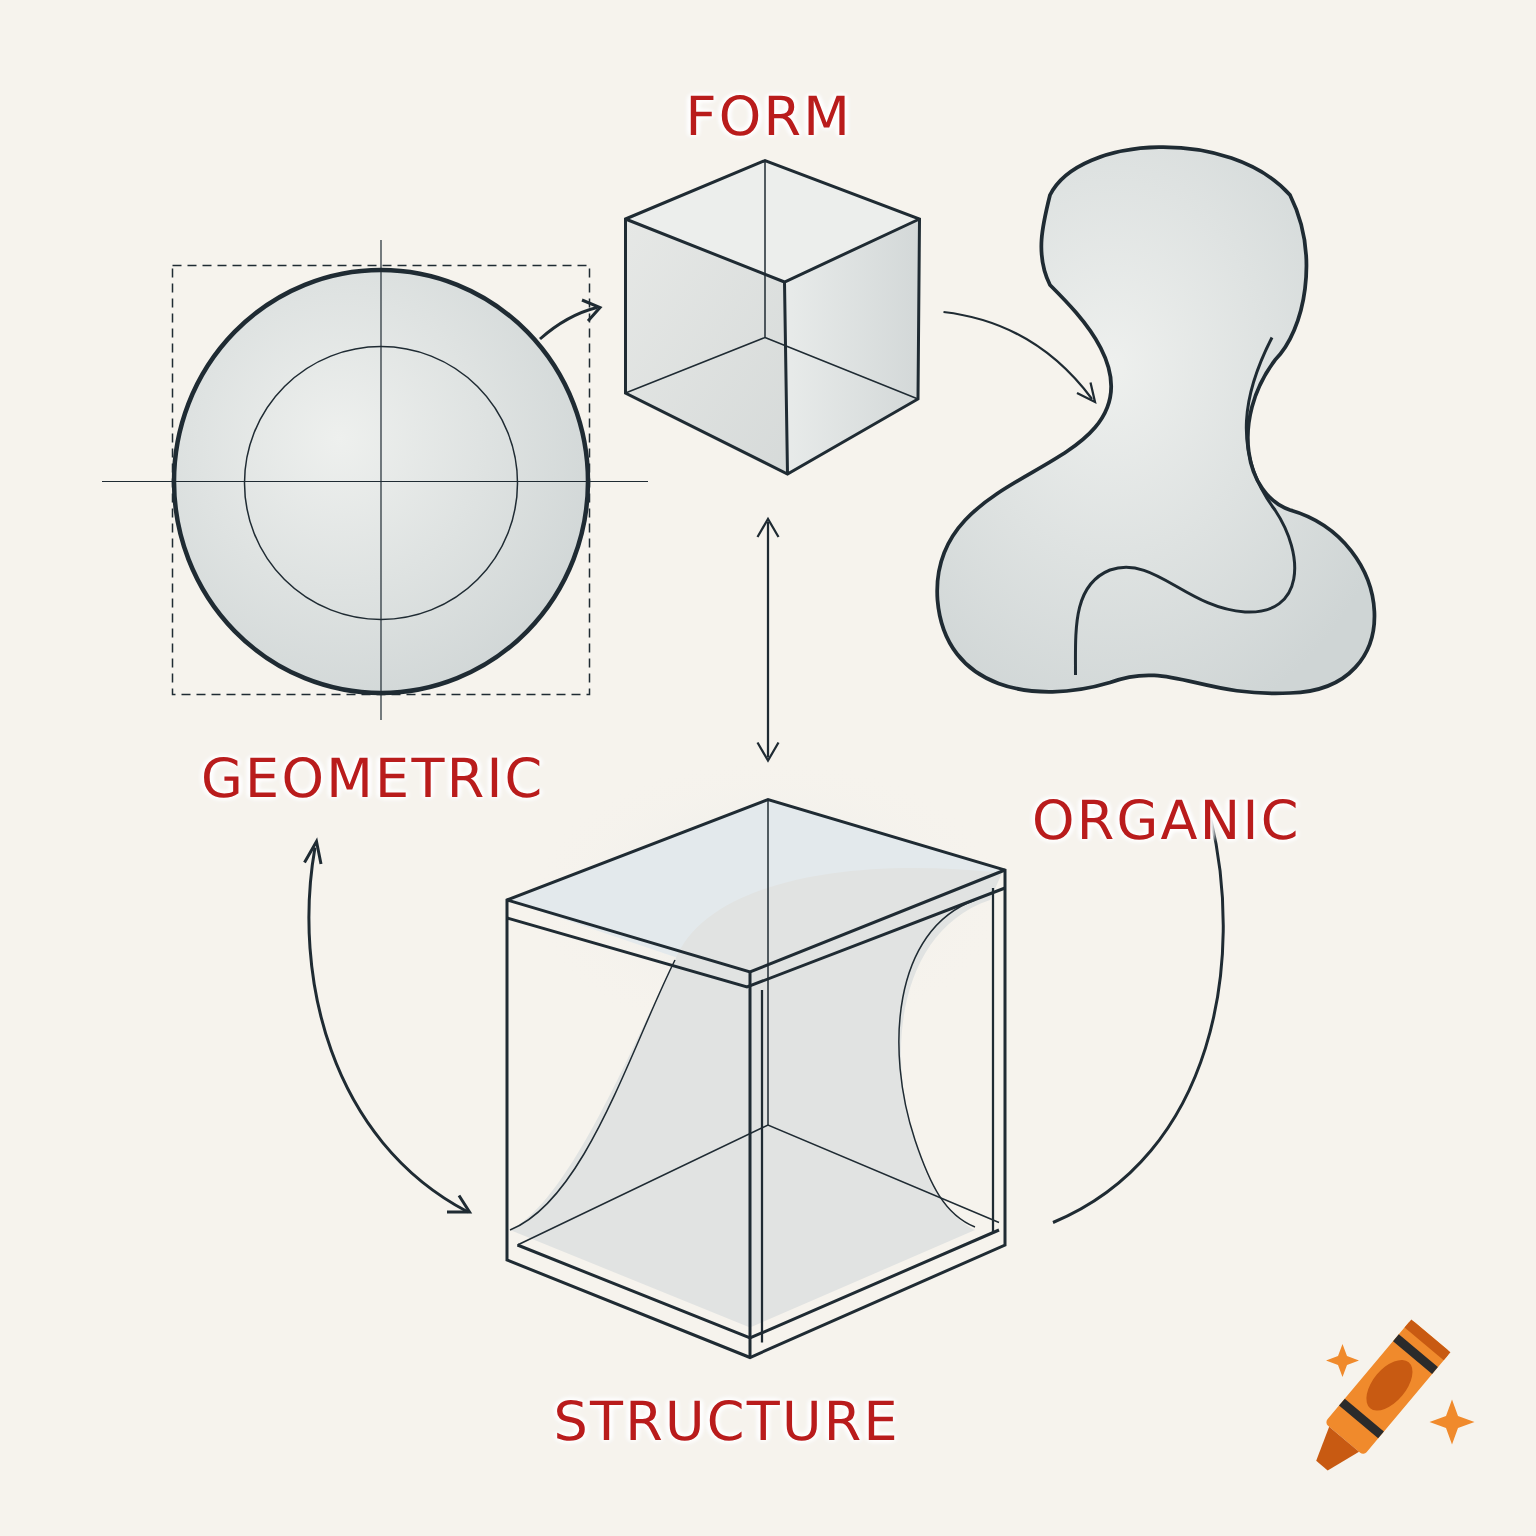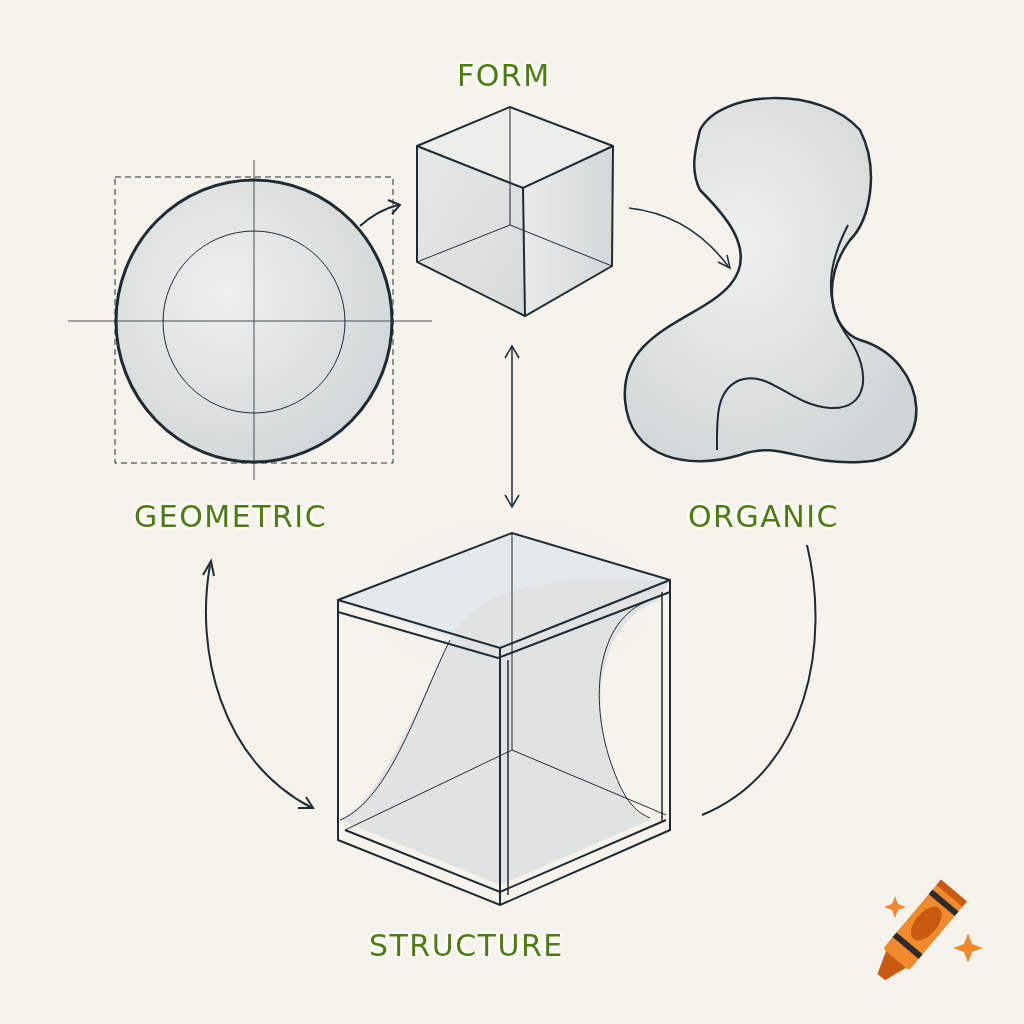--- a/index.html
+++ b/index.html
@@ -1,18 +1,18 @@
 <!DOCTYPE html>
 <html><head>
 <meta charset="utf-8">
 <style>
   html, body { margin:0; padding:0; }
   body { width:1024px; height:1024px; background:#f6f3ed; position:relative; overflow:hidden; }
   svg.main { position:absolute; left:0; top:0; }
-  .label { position:absolute; font-family:"DejaVu Sans", sans-serif; font-size:30px; letter-spacing:1.5px; color:#4d7c0f; font-weight:500;
+  .label { position:absolute; font-family:"DejaVu Sans", sans-serif; font-size:36px; letter-spacing:1.5px; color:#b91c1c; font-weight:500;
     text-shadow: 0 0 4px #fff, 0 0 4px #fff, 0 0 6px #fff, 2px 0 3px #fff, -2px 0 3px #fff; }
 </style>
 </head>
 <body>
 
 <svg class="main" width="1024" height="1024" viewBox="0 0 1024 1024">
   <defs>
     <radialGradient id="g1" cx="40%" cy="40%" r="70%">
       <stop offset="0%" stop-color="#eef0ee"></stop>
       <stop offset="100%" stop-color="#cfd5d5"></stop>
@@ -96,14 +96,14 @@
     <ellipse cx="2" cy="0" rx="20" ry="11" fill="#c85a12"></ellipse>
     <polygon points="-45,-13 -68,-5 -68,5 -45,13" fill="#c85a12"></polygon>
     <rect x="38" y="-17" width="7" height="34" fill="#c85a12"></rect>
   </g>
   <path d="M895 896 L898 904 L906 907 L898 910 L895 918 L892 910 L884 907 L892 904 Z" fill="#f08a2c"></path>
   <path d="M968 933 L972 944 L983 948 L972 952 L968 963 L964 952 L953 948 L964 944 Z" fill="#f08a2c"></path>
 </svg>
 
 <div class="label" style="left:457px; top:58px;">FORM</div>
 <div class="label" style="left:134px; top:499px;">GEOMETRIC</div>
-<div class="label" style="left:688px; top:499px;">ORGANIC</div>
+<div class="label" style="left:688px; top:527px;">ORGANIC</div>
 <div class="label" style="left:369px; top:928px;">STRUCTURE</div>
 
 </body></html>

